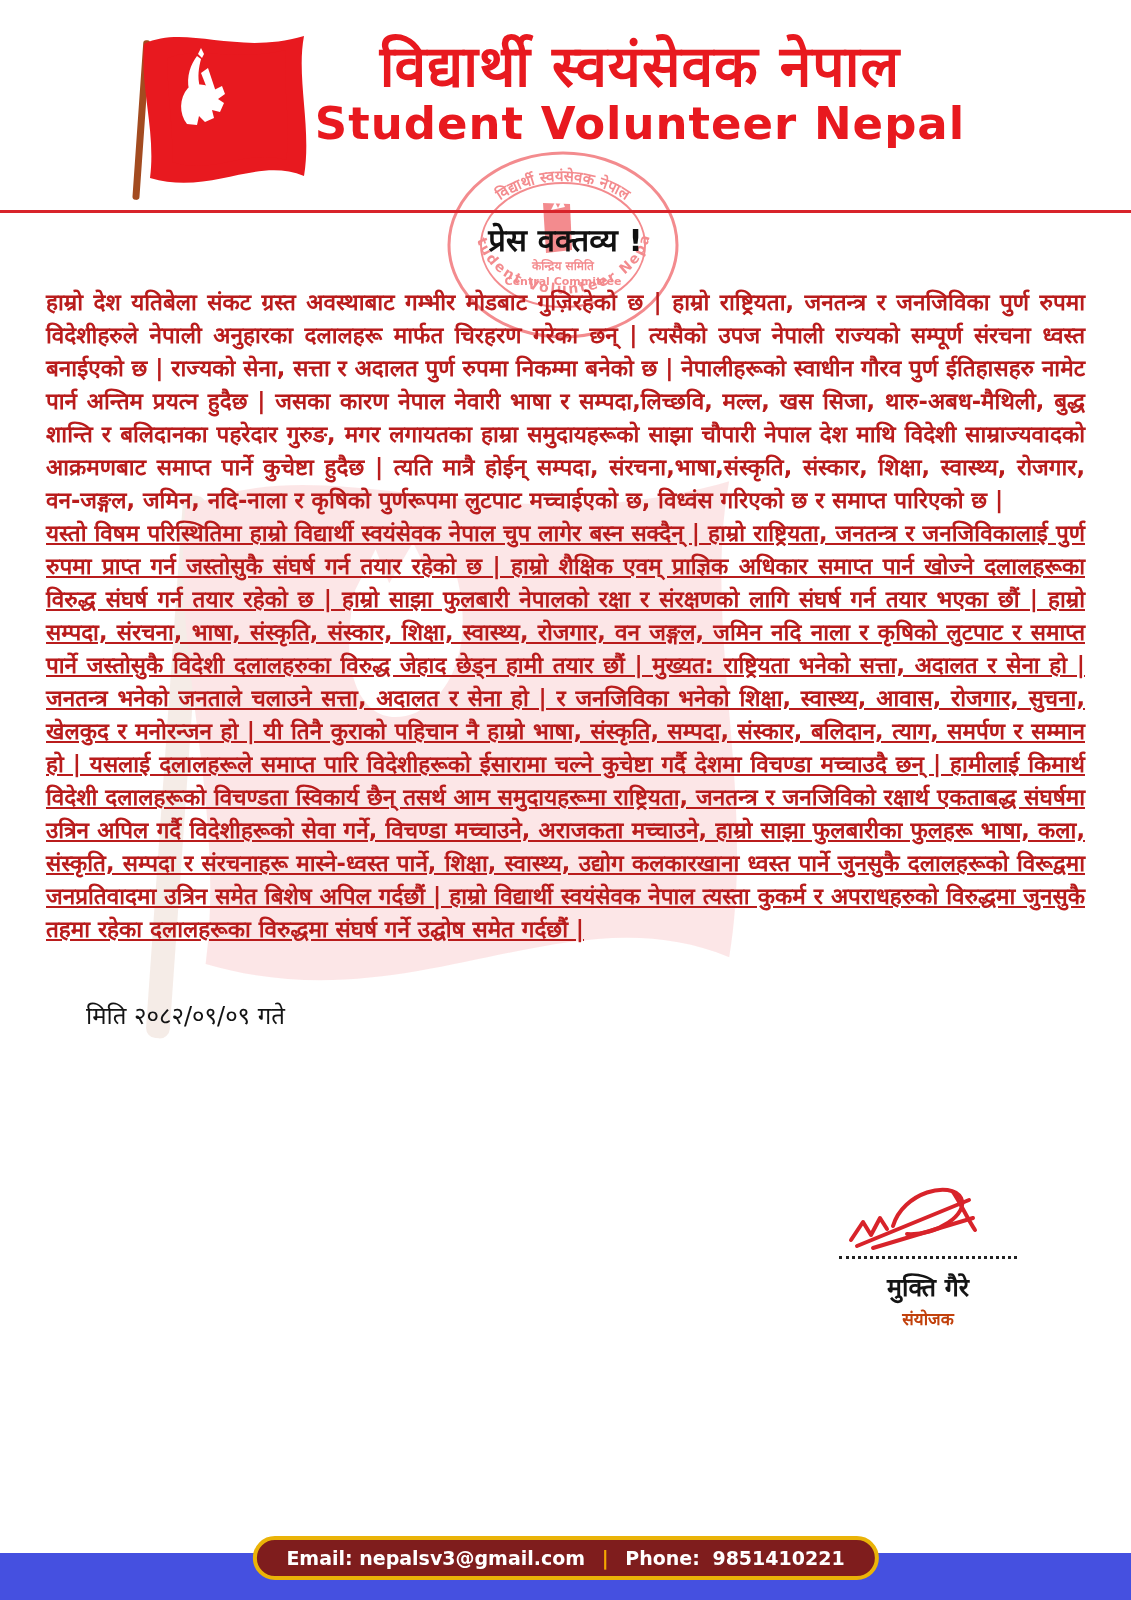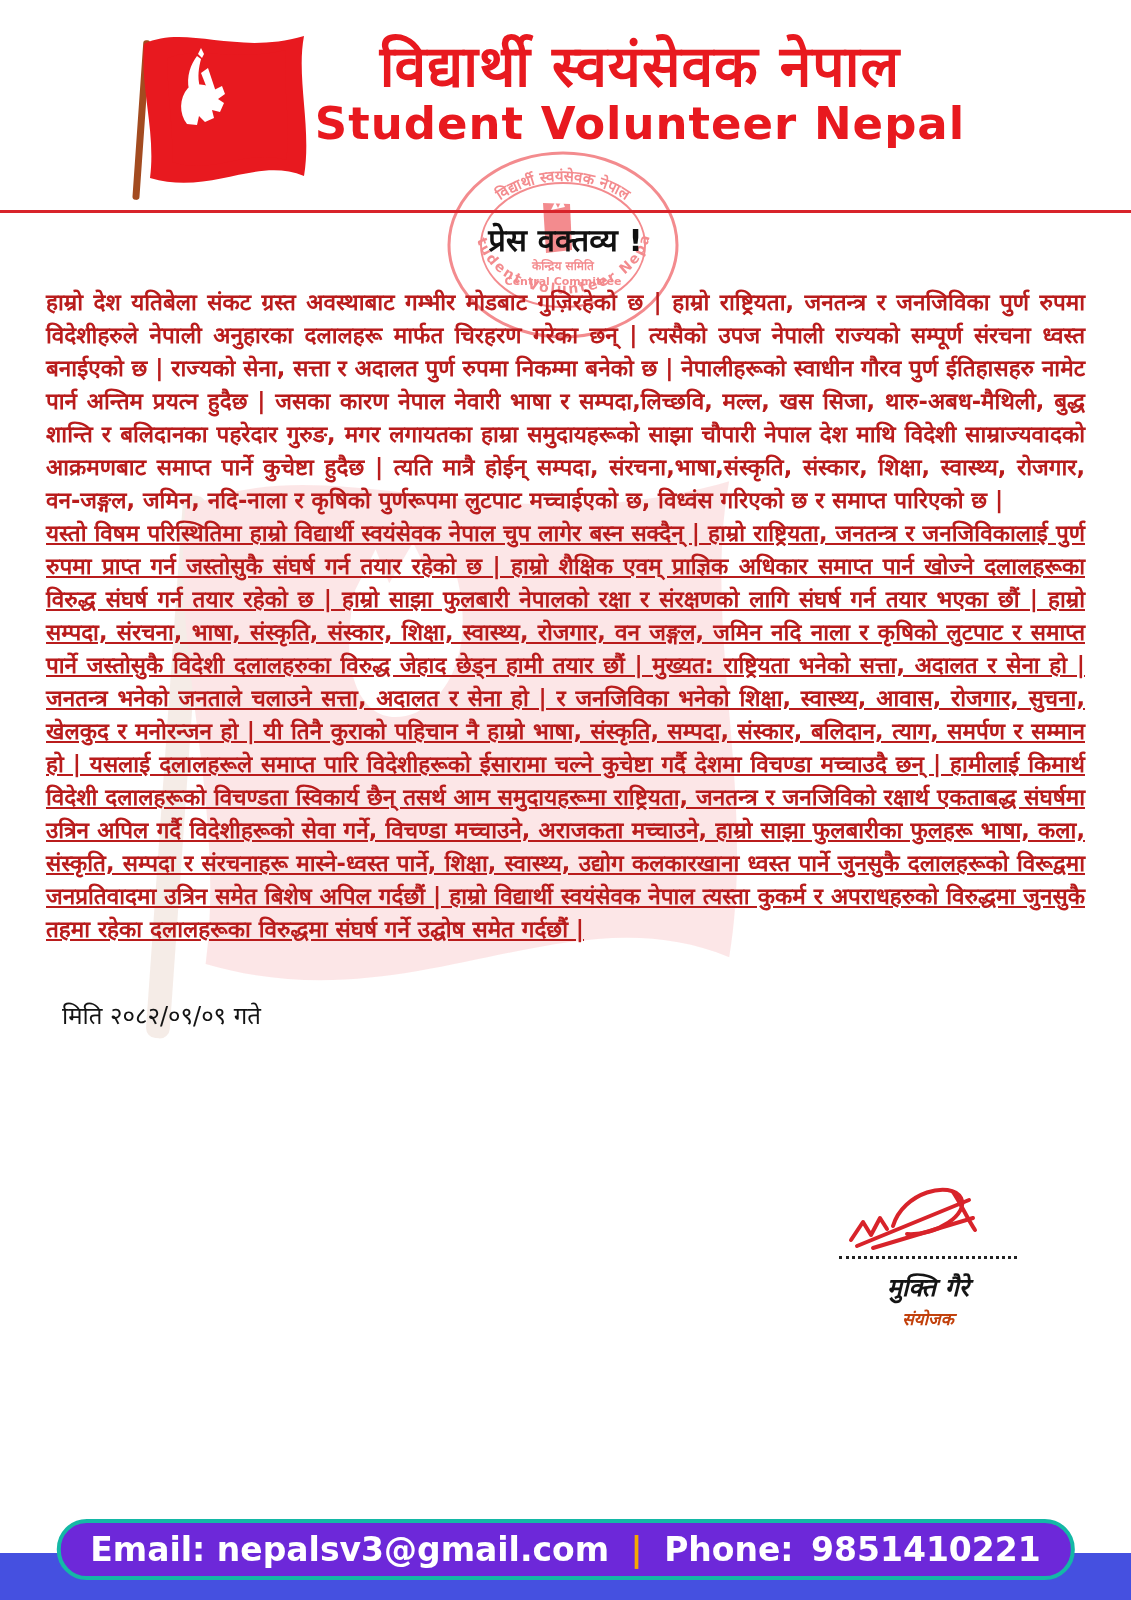--- a/index.html
+++ b/index.html
@@ -24,34 +24,34 @@
   
   .doc{position:relative;z-index:1;}
   .doc-title{margin-top:68px;text-align:center;font-size:31px;font-weight:bold;color:#111;}
   .doc-body{padding:0 46px;color:#b91c1c;}
   .doc-body p{
     font-size:22.5px;line-height:33px;font-weight:bold;text-align:justify;
     margin:0 0 0 0;
   }
   .doc-body p.p1{margin-top:26px;}
   .doc-body p.p2{text-decoration:underline;}
-  .date-line{margin-top:52px;padding-left:62px;font-size:24px;color:#141414;}
+  .date-line{margin-top:52px;padding-left:86px;font-size:24px;color:#141414;}
   
-  .signature-block{position:absolute;right:98px;top:1178px;width:210px;text-align:center;z-index:1;font-style:italic;}
+  .signature-block{position:absolute;right:98px;top:1178px;width:210px;text-align:center;z-index:1;}
   .signature-scribble{width:190px;height:78px;display:block;margin:0 auto;}
   .signature-dots{width:178px;margin:0 auto;border-bottom:3px dotted #222;}
   .signature-name{margin-top:10px;font-size:25px;font-weight:bold;color:#141414;}
   .signature-role{margin-top:4px;font-size:17px;font-weight:bold;color:#c2410c;}
   
   .footer-band{position:absolute;left:0;bottom:0;width:1131px;height:47px;background:#4550e0;z-index:2;}
   .footer-pill{
     position:absolute;left:50%;transform:translateX(-50%);bottom:20px;z-index:3;
-    background:#6d28d9;border:4px solid #14b8a6;border-radius:30px;
+    background:#7f1d1d;border:4px solid #eab308;border-radius:30px;
     padding:7px 30px;white-space:nowrap;
-    font-size:33px;font-weight:bold;color:#ffffff;
+    font-size:19px;font-weight:bold;color:#ffffff;
   }
   .footer-pill .sep{color:#f5a800;padding:0 10px;font-weight:bold;}
   .footer-pill .phone{padding-left:6px;}
 </style>
 </head>
 <body>
 
 <div class="big-flag-watermark">
   <svg viewBox="0 0 200 180" width="100%" height="100%">
     <rect x="22" y="12" width="7" height="160" rx="3" fill="#a34b20" transform="rotate(4 25 90)"></rect>

